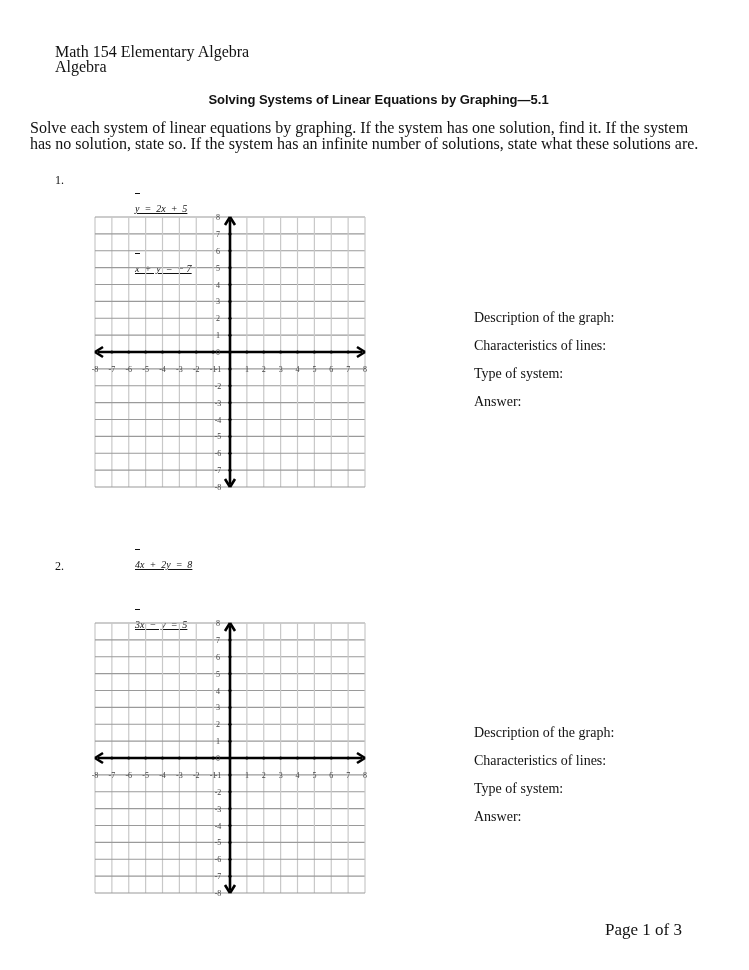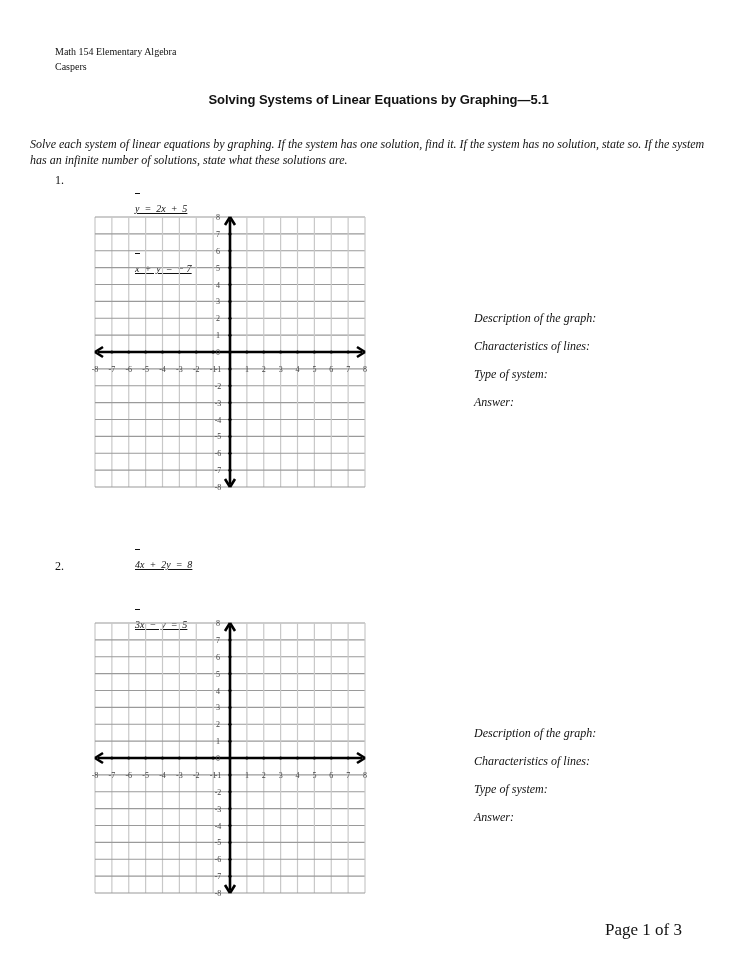--- a/index.html
+++ b/index.html
@@ -1,35 +1,35 @@
 <!DOCTYPE html>
 <html><head>
 <meta charset="utf-8">
 <style>
   html, body { margin: 0; padding: 0; background: #ffffff; }
   body { width: 749px; height: 970px; position: relative; overflow: hidden;
          font-family: "Liberation Serif", serif; color: #111; }
   .abs { position: absolute; }
-  .hdr { font-size: 10px; line-height: 15px; }
+  .hdr { font-size: 16px; line-height: 15px; }
   .title { font-family: "Liberation Sans", sans-serif; font-weight: bold; font-size: 13px;
            width: 749px; text-align: center; left: 4px; }
-  .instr { font-style: italic; font-size: 12px; line-height: 16px; width: 680px; margin-top: 16px; }
+  .instr { font-size: 16px; line-height: 16px; width: 680px; }
   .num { font-size: 12px; }
   .eq { font-style: italic; font-size: 10px; line-height: 20px; white-space: pre; text-decoration: underline; }
-  .desc { font-style: italic; font-size: 12px; line-height: 14px; }
+  .desc { font-size: 14px; line-height: 14px; }
   .fill { display: inline-block; border-bottom: 1px solid #222; height: 12px; vertical-align: baseline; }
   .graph { position: absolute; }
   .footer { font-size: 17px; margin-top: 8px; }
 </style>
 </head>
 <body>
 
 <div class="abs hdr" style="left:55px; top:44px;">
   <div>Math 154 Elementary Algebra</div>
-  <div>Caspers</div>
+  <div>Algebra</div>
 </div>
 <div class="abs hdr" style="left:500px; top:44px; width:196px;">
 </div>
 
 <div class="abs title" style="top:92px;">Solving Systems of Linear Equations by Graphing—5.1</div>
 
 <div class="abs instr" style="left:30px; top:120px;">Solve each system of linear equations by graphing. If the system has one solution, find it. If the system has no solution, state so. If the system has an infinite number of solutions, state what these solutions are.</div>
 
 <div class="abs num" style="left:55px; top:173px;">1.</div>
 <div class="abs eq" style="left:135px; top:159px;">

